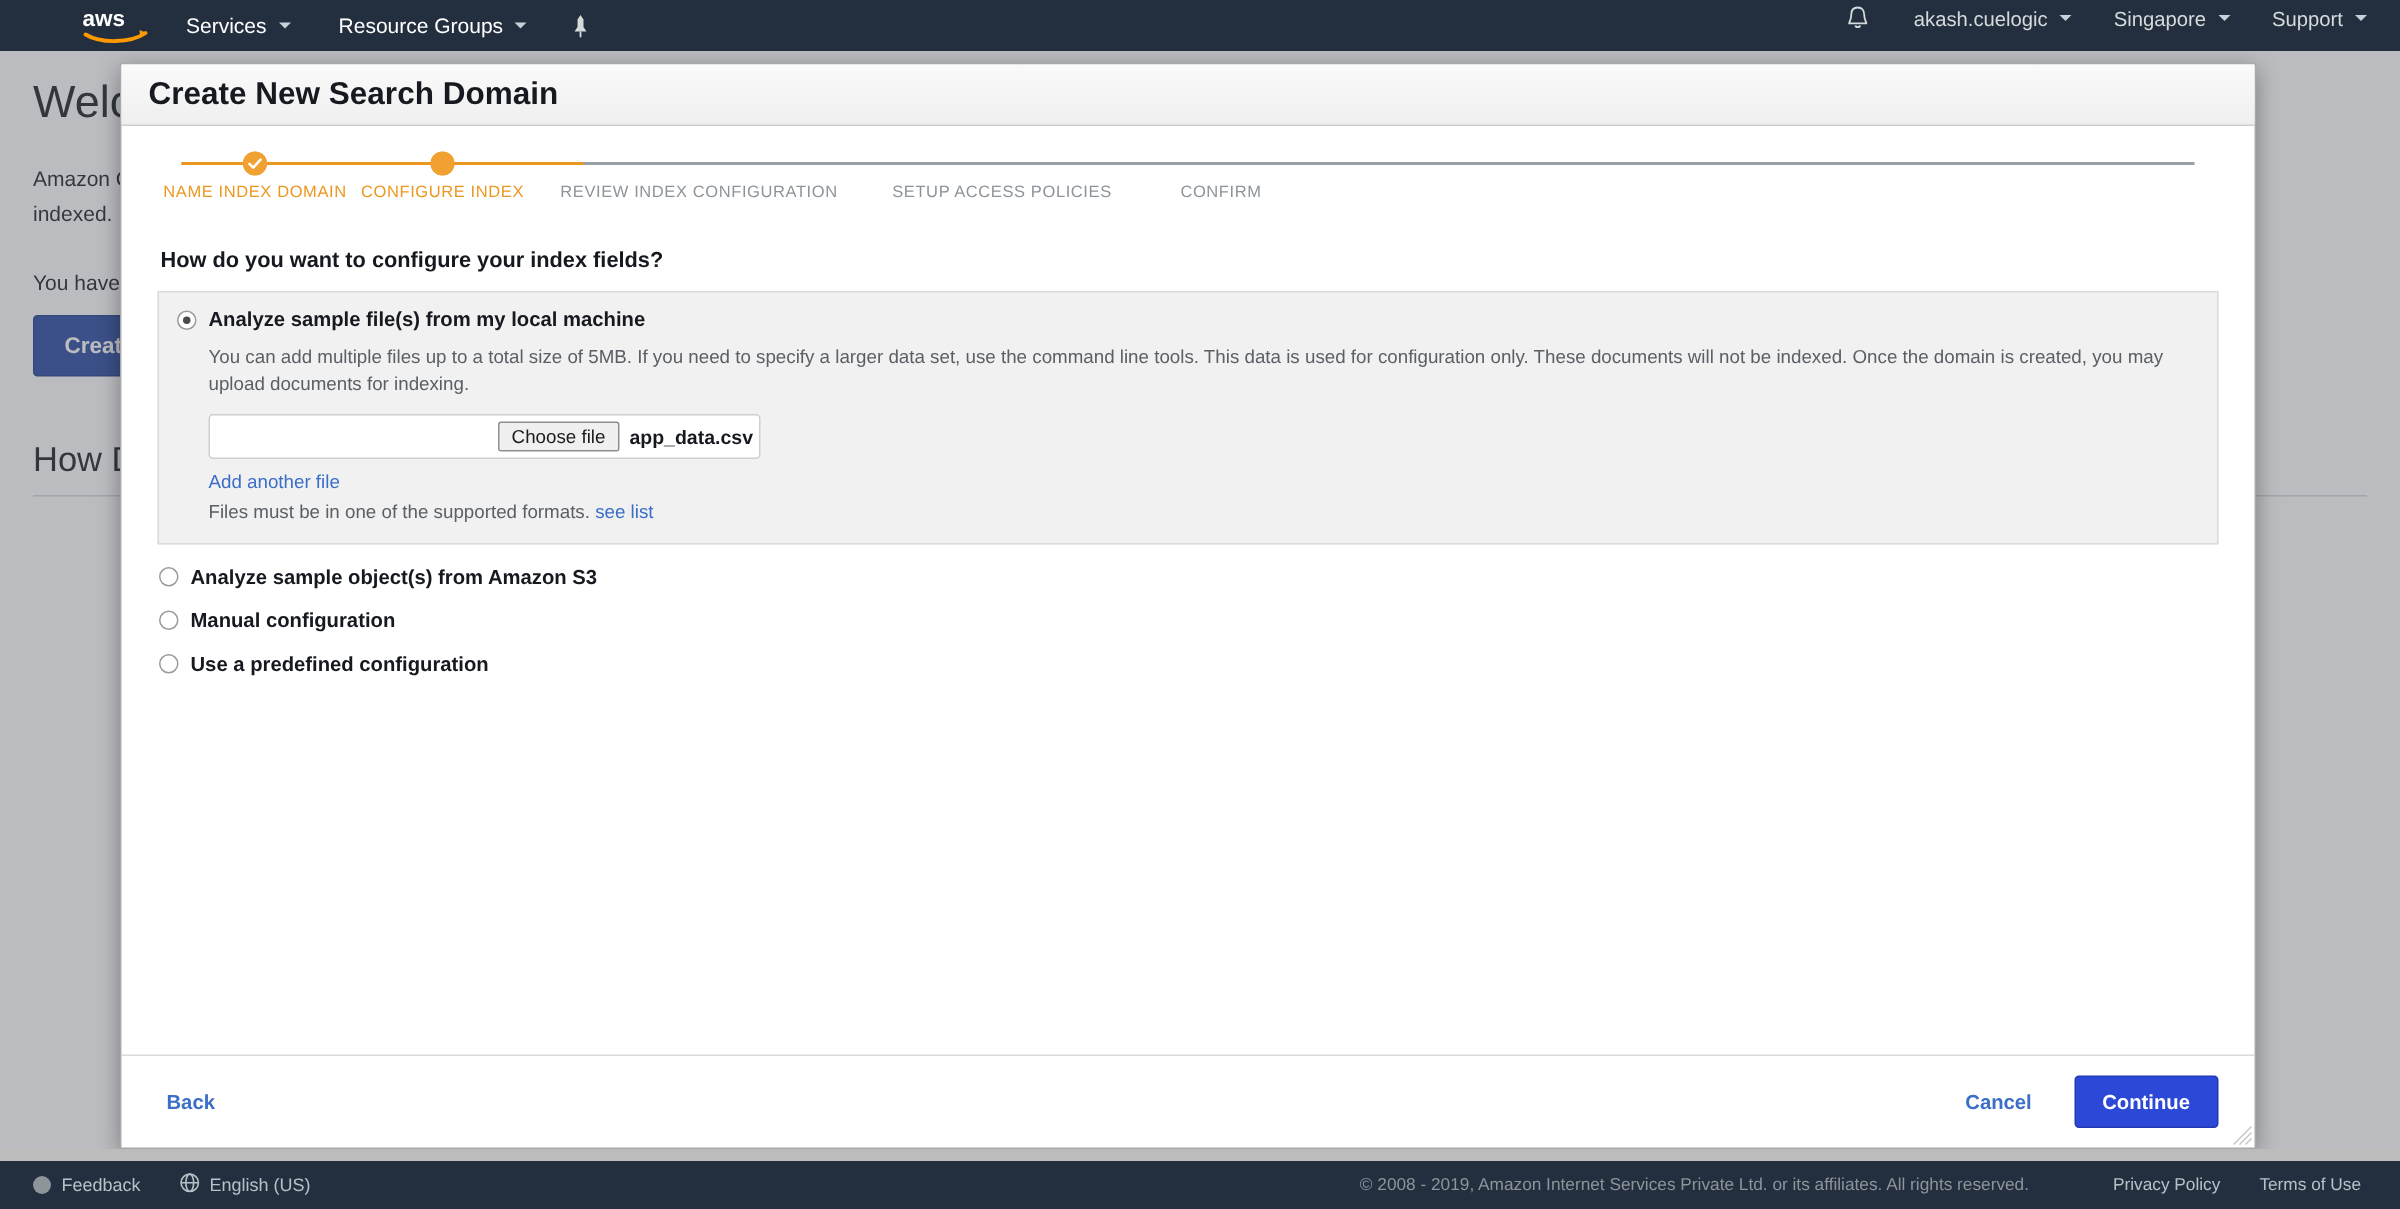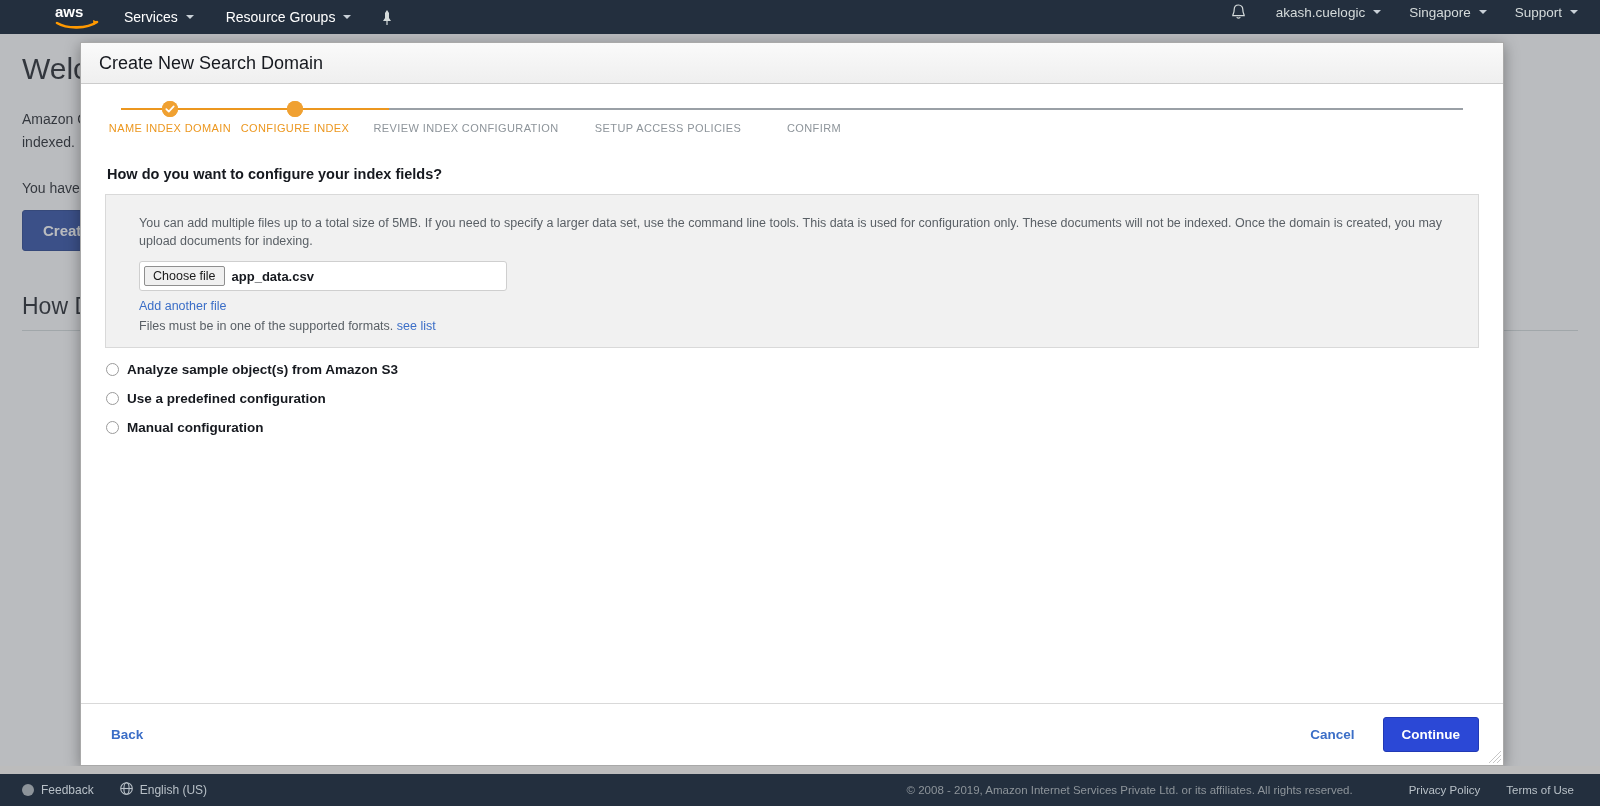--- a/index.html
+++ b/index.html
@@ -75,21 +75,21 @@
     z-index: 20;
     display: flex; flex-direction: column;
   }
   .modal-title-bar {
     height: 41px; flex: 0 0 41px;
     background: linear-gradient(to bottom, #fafafa 0%, #efefef 100%);
     border-bottom: 1px solid #ccc;
     display: flex; align-items: center;
     padding: 0 18px;
   }
-  .modal-title { font-size: 18px; color: #16191f; font-weight: 400; }
+  .modal-title { font-size: 21px; color: #16191f; font-weight: 700; }
 
   .modal-body { flex: 1 1 auto; padding: 0 24px; overflow: hidden; position: relative; }
 
   
   .steps { position: relative; height: 52px; margin-top: 14px; }
   .steps-track {
     position: absolute; top: 10px; left: 16px; right: 16px; height: 2px;
     background: #9aa0a6;
   }
   .steps-track-done {
@@ -138,21 +138,21 @@
   .opt-label { font-size: 13.5px; font-weight: bold; color: #16191f; cursor: pointer; }
   .opt-body { margin-left: 21px; }
   .opt-desc {
     font-size: 12.5px; color: #5a6066; line-height: 18px;
     margin: 9px 0 11px 0;
   }
   .file-input {
     width: 368px; height: 30px;
     border: 1px solid #cfcfcf; border-radius: 3px;
     background: #fff; display: flex; align-items: center;
-    padding: 0 4px; cursor: pointer;
+    padding: 0 4px; cursor: pointer; justify-content: flex-end;
   }
   .choose-btn {
     border: 1px solid #8f8f8f; background: #f0f0f0;
     border-radius: 2px; font-size: 12.5px; color: #1b1b1b;
     padding: 2px 8px; margin-right: 7px;
     font-family: "Liberation Sans", sans-serif;
   }
   .file-name { font-size: 13px; font-weight: bold; color: #16191f; }
   .link { color: #3b6ec7; font-size: 12.5px; text-decoration: none; cursor: pointer; }
   .add-file { display: inline-block; margin: 8px 0 6px 0; }
@@ -311,45 +311,49 @@
         <div class="step todo" style="width:110px">
 
           <span class="step-label">CONFIRM</span>
         </div>
       </div>
     </div>
 
     <div class="q-title">How do you want to configure your index fields?</div>
 
     <div class="opt-panel">
+      <div class="opt-row">
+        <span class="radio checked"></span>
+        <span class="opt-label">Analyze sample file(s) from my local machine</span>
+      </div>
       <div class="opt-body">
         <div class="opt-desc">You can add multiple files up to a total size of 5MB. If you need to specify a larger data set, use the command line tools. This data is used for configuration only. These documents will not be indexed. Once the domain is created, you may upload documents for indexing.</div>
         <div class="file-input">
           <button class="choose-btn" type="button">Choose file</button>
           <span class="file-name">app_data.csv</span>
         </div>
         <a class="link add-file">Add another file</a>
         <div class="formats">
           <span>Files must be in one of the supported formats.</span>
           <a class="link">see list</a>
         </div>
       </div>
     </div>
 
     <div class="opt-simple">
       <span class="radio"></span>
       <span class="opt-label">Analyze sample object(s) from Amazon S3</span>
     </div>
     <div class="opt-simple">
       <span class="radio"></span>
-      <span class="opt-label">Use a predefined configuration</span>
+      <span class="opt-label">Manual configuration</span>
     </div>
     <div class="opt-simple">
       <span class="radio"></span>
-      <span class="opt-label">Manual configuration</span>
+      <span class="opt-label">Use a predefined configuration</span>
     </div>
 
   </div>
 
   <div class="modal-footer">
     <div class="footer-left">
       <button class="btn-link" type="button">Back</button>
     </div>
     <div class="footer-right">
       <button class="btn-link" type="button">Cancel</button>

